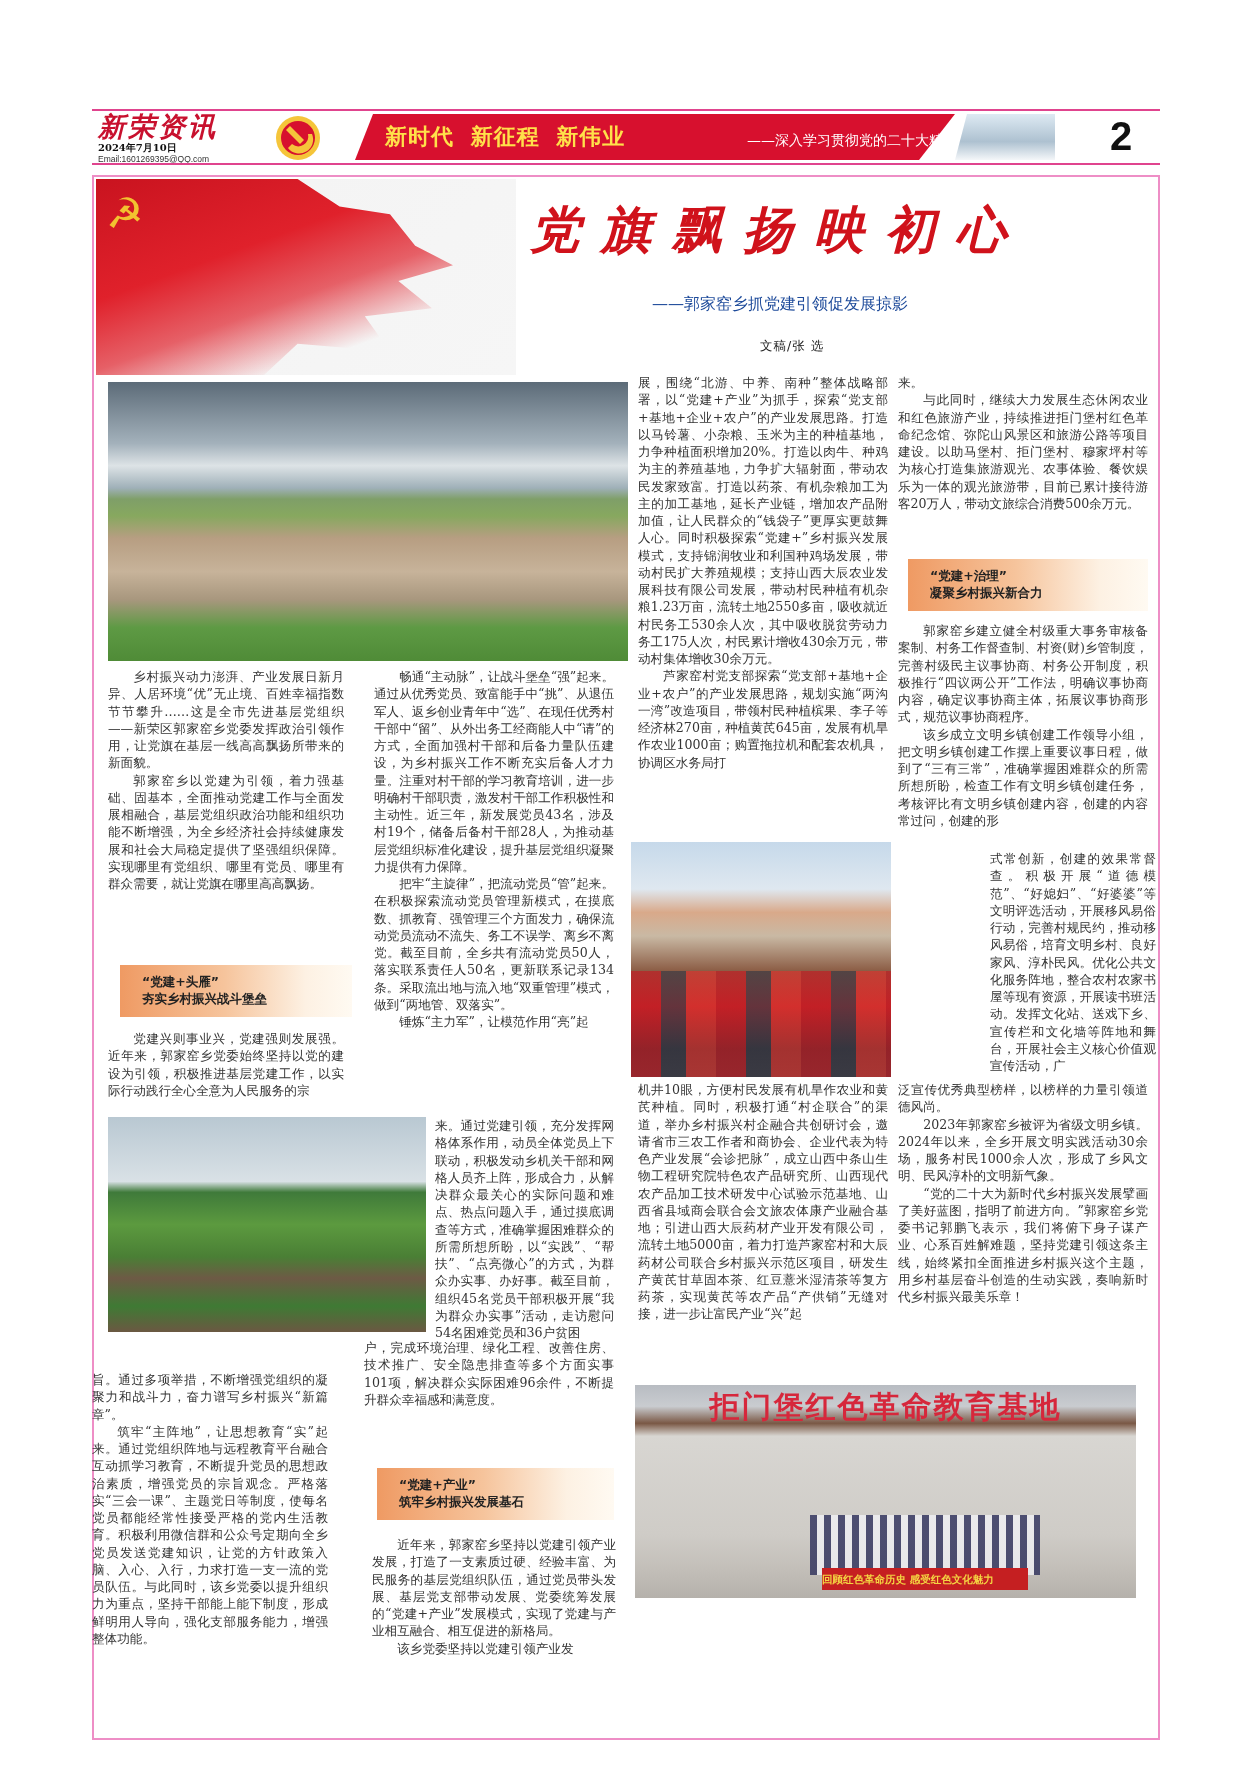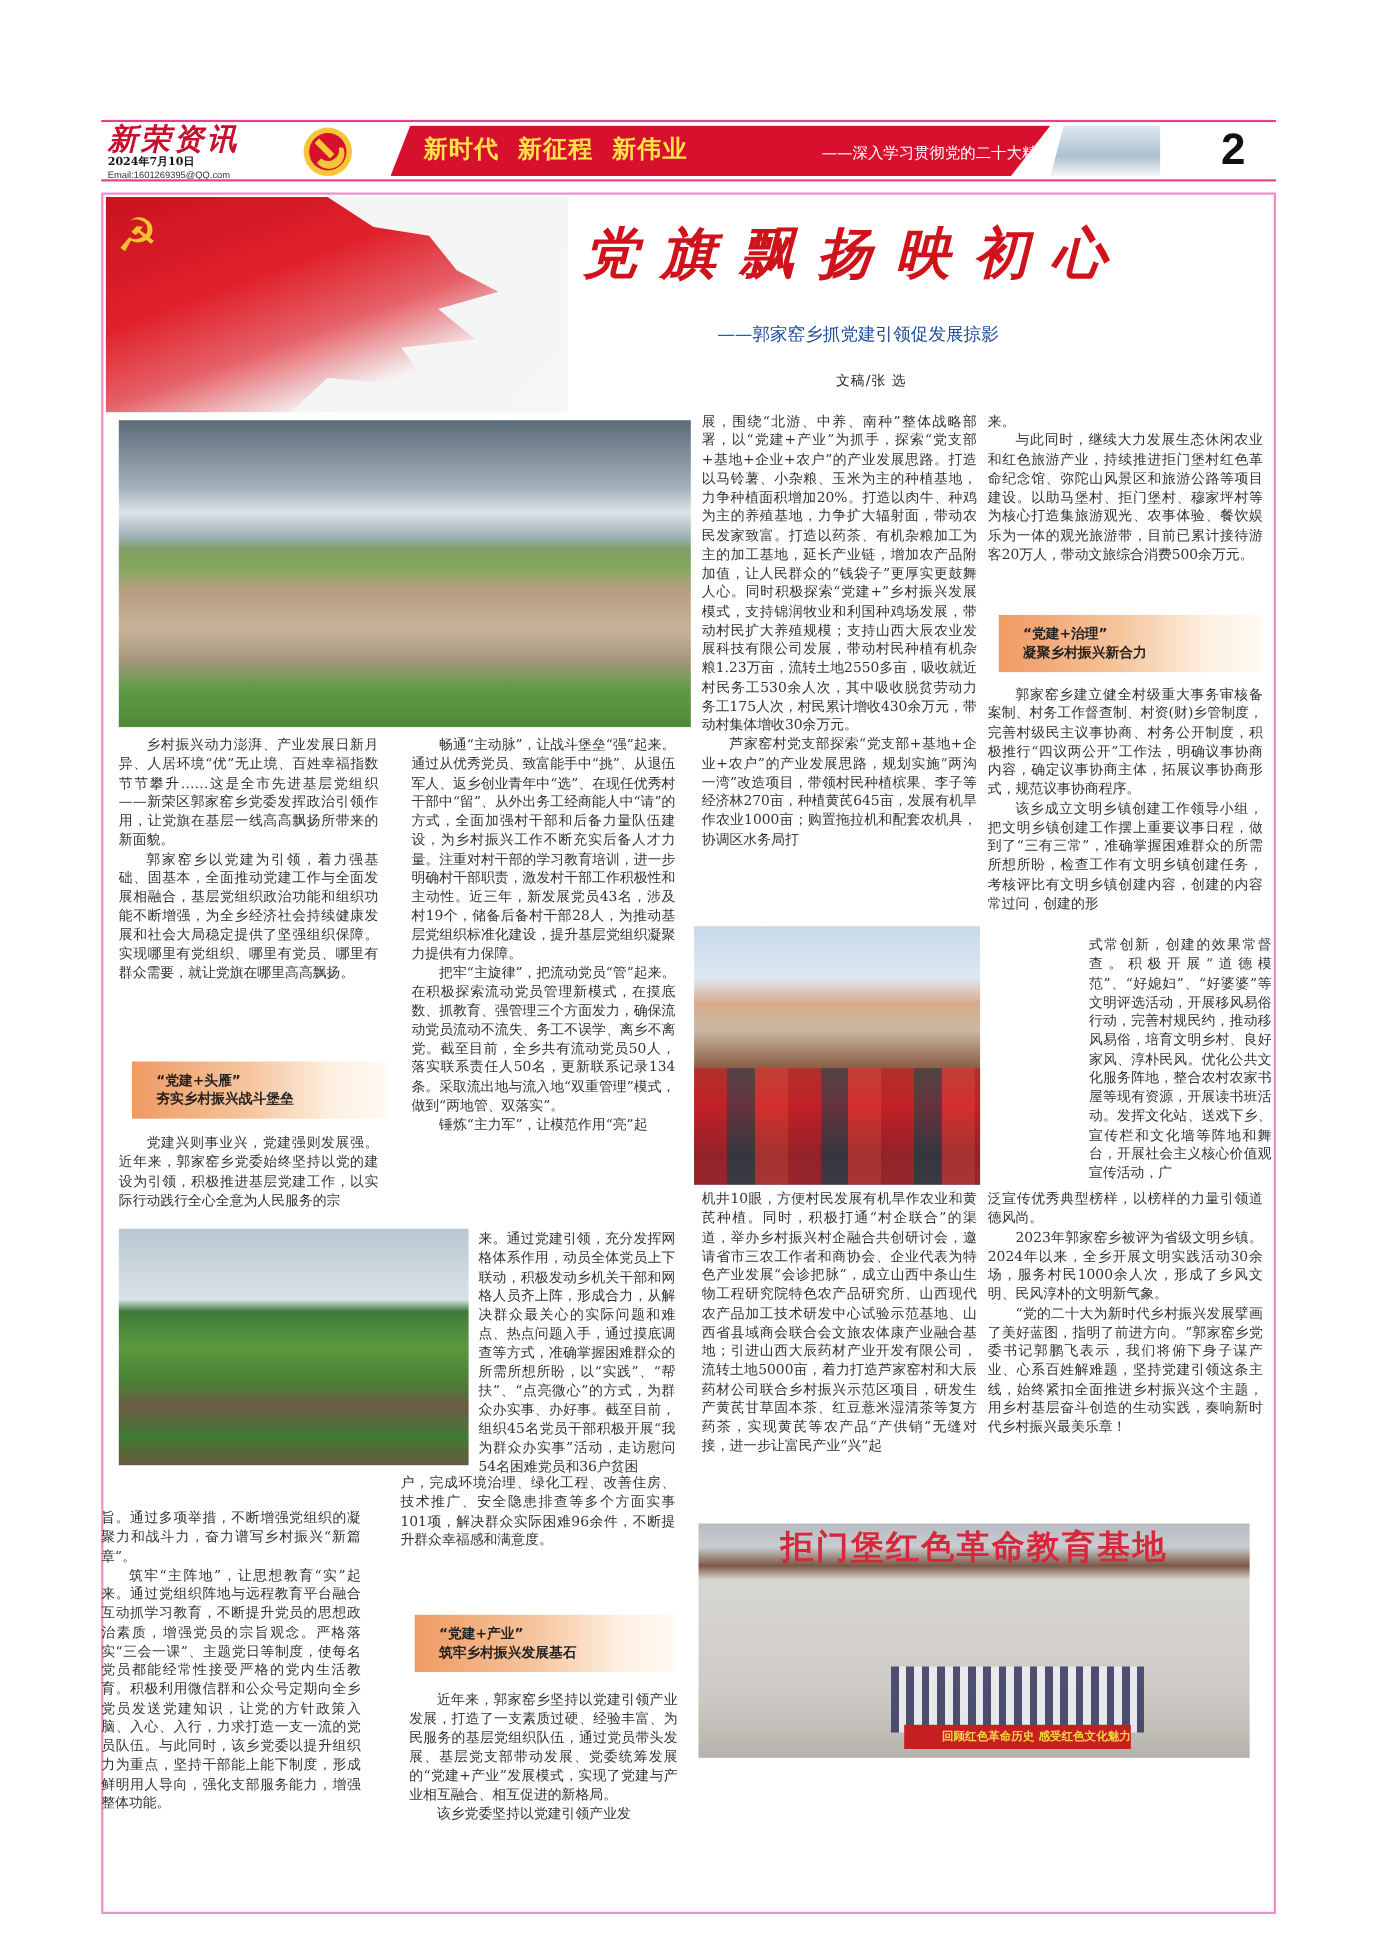--- a/index.html
+++ b/index.html
@@ -45,21 +45,21 @@
     background: linear-gradient(180deg, #5c6b78 0%, #a3b1bb 22%, #dde3e6 30%, #9fb0b8 38%, #7f9f68 42%, #87a85f 48%, #b79e82 56%, #c7b39a 68%, #a8977e 78%, #5e9a44 88%, #4f8b37 100%); }
   .ph-field { left: 108px; top: 1117px; width: 318px; height: 215px;
     background: linear-gradient(180deg, #b9c8d2 0%, #d9e1e6 30%, #3f7a3a 35%, #5c9a3f 50%, #4a7f35 65%, #6d5a45 75%, #3f7a34 88%, #6b5842 100%); }
   .ph-award { left: 631px; top: 842px; width: 260px; height: 235px;
     background: linear-gradient(180deg, #c6d9ea 0%, #dfe8f0 20%, #d9a98a 30%, #c9b9a4 40%, #8b5c44 55%, #c8242a 70%, #2c2c34 88%, #3a3a40 100%); }
   .ph-base { left: 635px; top: 1385px; width: 501px; height: 213px;
     background: linear-gradient(180deg, #b8bcc2 0%, #c9ccd0 10%, #7a5845 18%, #d8d6d2 24%, #cfccc7 70%, #c4c0ba 85%, #b5b1ab 100%); }
   .base-sign { position: absolute; left: 0; top: 6px; width: 100%; text-align: center; font-family: "DejaVu Sans", sans-serif; font-weight: bold;
                font-size: 30px; color: #d6273b; letter-spacing: 2px; line-height: 32px; }
   .base-banner { position: absolute; left: 187px; top: 183px; width: 206px; height: 22px; background: #c51f21;
-                 font-family: "DejaVu Sans", sans-serif; font-weight: bold; font-size: 10.5px; color: #f4d442; text-align: right; line-height: 22px; }
+                 font-family: "DejaVu Sans", sans-serif; font-weight: bold; font-size: 10.5px; color: #f4d442; text-align: left; line-height: 22px; }
   .base-crowd { position: absolute; left: 175px; top: 130px; width: 230px; height: 60px;
                 background: repeating-linear-gradient(90deg, #2c2e5a 0 7px, #f0f0f4 7px 14px); opacity: .8; }
   .award-people { position: absolute; left: 0; top: 55%; width: 100%; height: 45%;
                   background: repeating-linear-gradient(90deg, #c01e24 0 30px, #3a3a44 30px 55px, #d7342e 55px 85px); opacity: .7; }
 
   
   .col { position: absolute; font-size: 12.6px; line-height: 17.25px; text-align: justify; color: #333; }
   .col p { text-indent: 2em; }
   .col p.noindent { text-indent: 0; }
 

